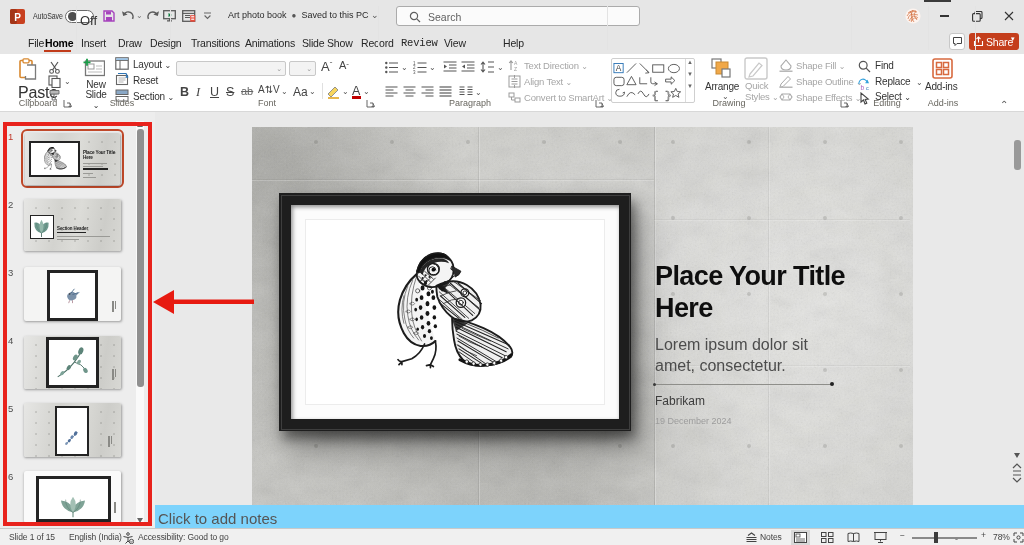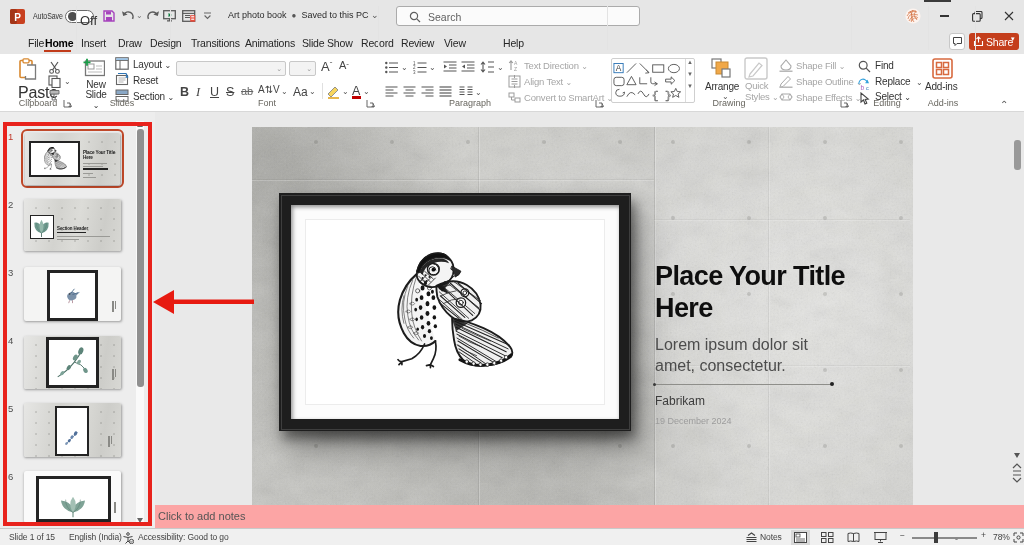--- a/index.html
+++ b/index.html
@@ -17,21 +17,21 @@
 .launcher { position:absolute; bottom:3px; width:9px; height:9px; }
 
 
 #workspace { position:absolute; left:0; top:112px; width:1024px; height:393px; background:#e9e9e9; }
 #panel { position:absolute; left:0; top:112px; width:155px; height:416px; background:#ededed; }
 #redrect { position:absolute; left:3px; top:122px; width:149px; height:404px; border:4px solid #e8221c; z-index:30; }
 #redarrow { position:absolute; z-index:31; }
 
 #slide { position:absolute; left:252px; top:127px; width:661px; height:378px; background:#d2d2d0; overflow:hidden; }
 
-#notesbar { position:absolute; left:155px; top:505px; width:869px; height:23px; background:#fca5a5; font-size:11px; color:#555; }
+#notesbar { position:absolute; left:155px; top:505px; width:869px; height:23px; background:#7dd3fc; font-size:15px; color:#555; }
 .thumb { position:absolute; left:24px; width:97px; height:52px; border-radius:2px; box-shadow:0.5px 1px 2.5px rgba(0,0,0,0.35); overflow:hidden;
   background:linear-gradient(100deg,#e8e8e6 0%,#d2d2ce 30%,#dedeba0 45%,#d8d8d4 60%,#cccce8 80%,#d5d5d1 100%);
   background:linear-gradient(100deg,#e6e6e4 0%,#d3d3cf 35%,#dcdcd8 55%,#cdcdc9 80%,#d8d8d4 100%); }
 .thumb .dots { position:absolute; inset:0;
   background-image:radial-gradient(circle 1px at 12px 9px, rgba(80,80,75,0.18) 0.7px, transparent 1.3px);
   background-size:13px 11px; }
 .tnum { position:absolute; left:8px; width:12px; font-size:9.5px; color:#4e4e4e; }
 .tframe { position:absolute; background:#fff; border:2px solid #232323; }
 .vtxt { position:absolute; width:1.5px; background:#8a8a86; }
 .tbar { position:absolute; background:#9a9a96; height:1px; }
@@ -116,21 +116,21 @@
     <div class="menuitem" style="left:16px;padding-left:12px;">File</div>
     <div class="menuitem" style="left:45px;font-weight:bold;color:#000;">Home</div>
     <div class="abs" style="left:44px;top:17.5px;width:27px;height:2.5px;background:#c13b1a;"></div>
     <div class="menuitem" style="left:81px;">Insert</div>
     <div class="menuitem" style="left:118px;">Draw</div>
     <div class="menuitem" style="left:150px;">Design</div>
     <div class="menuitem" style="left:191px;">Transitions</div>
     <div class="menuitem" style="left:245px;">Animations</div>
     <div class="menuitem" style="left:302px;">Slide Show</div>
     <div class="menuitem" style="left:361px;">Record</div>
-    <div class="menuitem" style="left:401px;">Review</div>
+    <div class="menuitem" style="left:401px;font-family:Liberation Mono, monospace;">Review</div>
     <div class="menuitem" style="left:444px;">View</div>
     <div class="menuitem" style="left:475px;margin-left:28px;">Help</div>
     <div class="abs" style="left:949px;top:1px;width:16px;height:17px;background:#fff;border:1px solid #c8c8c8;border-radius:3px;">
       <svg style="position:absolute;left:2px;top:2px;" width="11" height="11" viewBox="0 0 11 11">
         <path d="M1.5 1.5 h8 v6 h-4.5 l-2 2 v-2 h-1.5 z" fill="none" stroke="#444" stroke-width="1"></path>
       </svg>
     </div>
     <div class="abs" style="left:969px;top:1px;width:50px;height:17px;background:#c43e1c;border-radius:3px;color:#fff;">
       <svg style="position:absolute;left:4px;top:3px;" width="11" height="11" viewBox="0 0 11 11">
         <path d="M1.5 5 v4.5 h8 V5" fill="none" stroke="#fff" stroke-width="1.1"></path>

